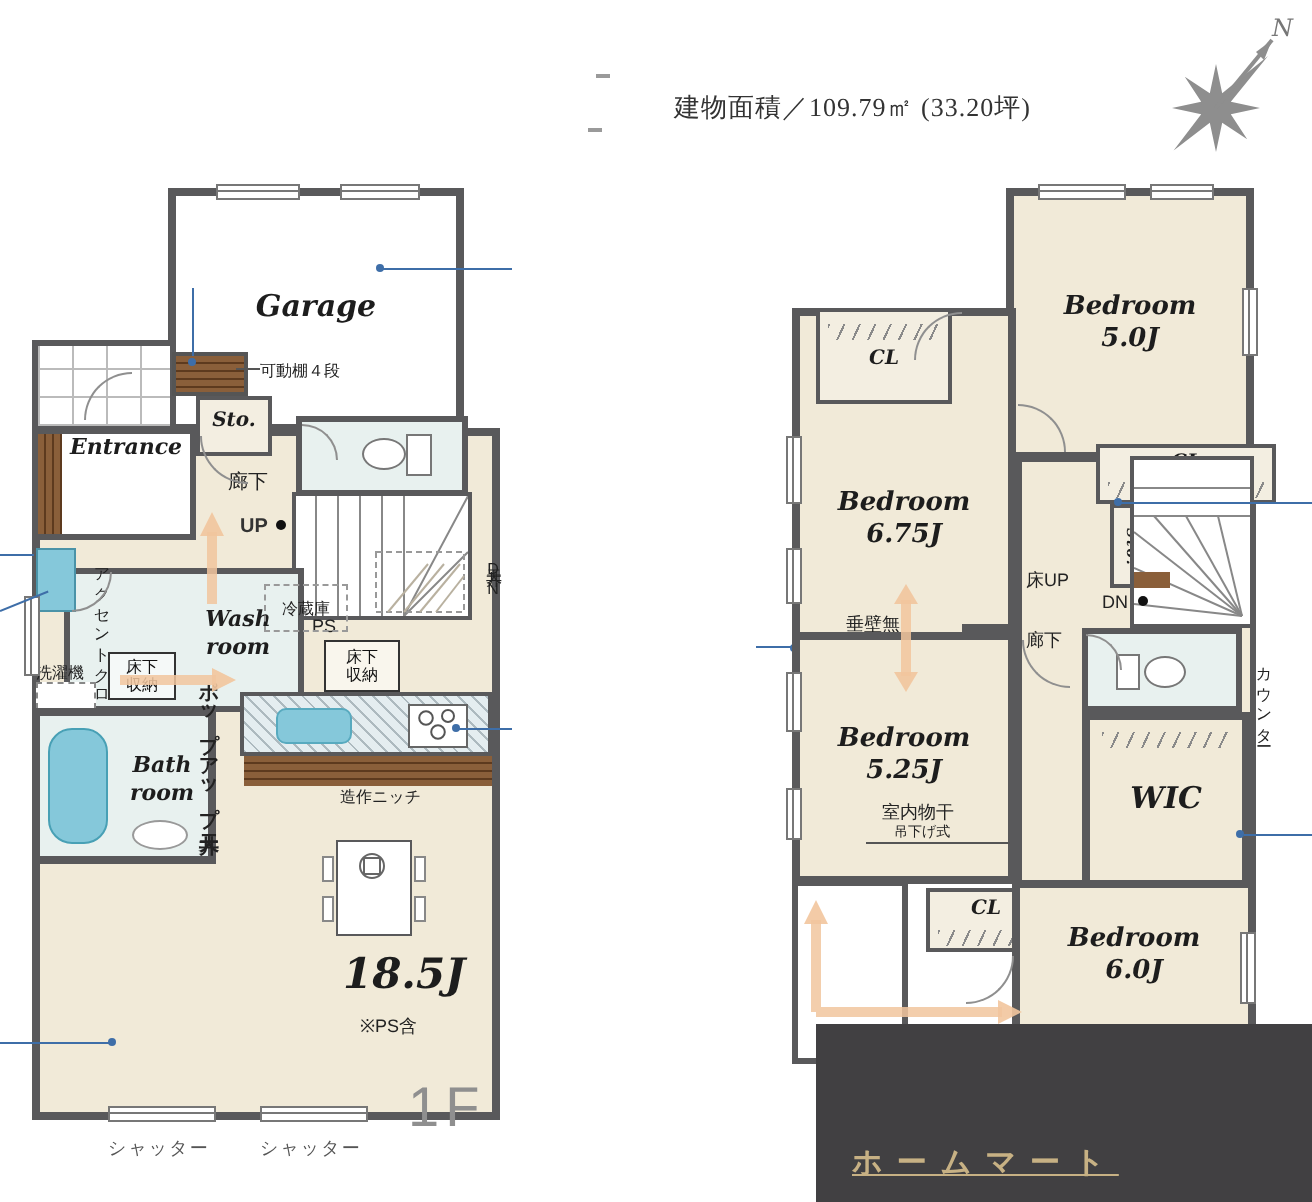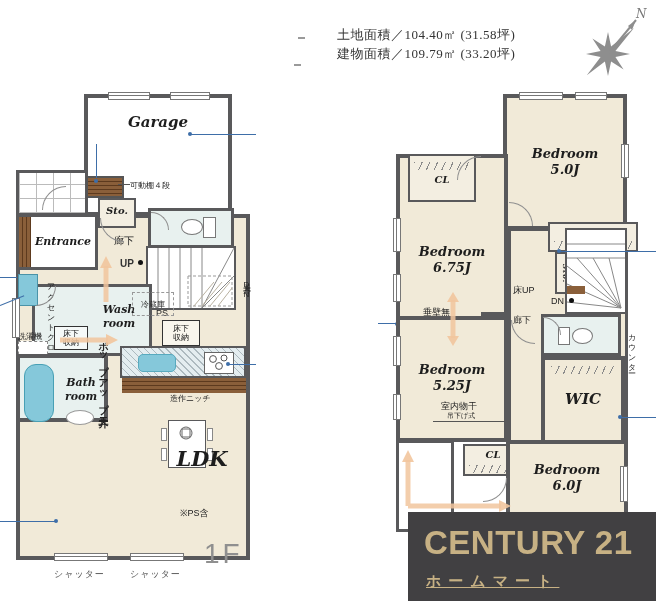--- a/index.html
+++ b/index.html
@@ -43,38 +43,37 @@
   #logo .company{position:absolute;left:18px;top:60px;font:bold 15px "Liberation Sans",sans-serif;
                color:var(--logo-gold,#c7b184);letter-spacing:7px;text-decoration:underline;}
   .leaderline{z-index:40;}
   svg{display:block;}
 </style>
 </head>
 <body>
 
 <div id="canvas">
 
-  <div class="hline" style="left:337px;top:26px;">土地面積／104.40㎡ (31.58坪)</div>
   <div class="hline" style="left:337px;top:45px;">建物面積／109.79㎡ (33.20坪)</div>
   <div class="dash" style="left:298px;top:37px;width:7px;height:2px;"></div>
   <div class="dash" style="left:294px;top:64px;width:7px;height:2px;"></div>
 
   <div class="abs" style="left:572px;top:6px;width:80px;height:88px;">
     <svg width="80" height="88" viewBox="0 0 80 88">
       <polygon fill="#8e8e8e" points="58,48 43.4,44.9 62,22 39.1,40.6 36,26 32.9,40.6 20.4,32.4 28.6,44.9 14,48 28.6,51.1 14.8,69.2 32.9,55.4 36,70 39.1,55.4 51.6,63.6 43.4,51.1"></polygon>
       <line x1="36" y1="48" x2="64" y2="14" stroke="#8e8e8e" stroke-width="2"></line>
       <polygon fill="#8e8e8e" points="64,14 56,20 60,24"></polygon>
       <text x="64" y="12" font-size="12" font-style="italic" font-family="'DejaVu Serif',serif" fill="#777">N</text>
     </svg>
   </div>
 
   <div class="abs" style="left:12px;top:88px;width:244px;height:500px;">
 
     <div class="wroom" style="left:72px;top:6px;width:148px;height:122px;">
-      <div class="rname" style="margin-top:15px;font-size:15px;">Garage</div>
+      <div class="rname" style="margin-top:46px;font-size:15px;">Garage</div>
     </div>
     <div class="winh" style="left:96px;top:4px;width:42px;"></div>
     <div class="winh" style="left:158px;top:4px;width:40px;"></div>
 
     <div class="wroom" style="left:4px;top:82px;width:72px;height:46px;border-width:3px;
          background-image:repeating-linear-gradient(0deg,#bbb 0 1px,transparent 1px 14px),
                           repeating-linear-gradient(90deg,#bbb 0 1px,transparent 1px 17px);"></div>
 
     <div class="room" style="left:4px;top:126px;width:234px;height:346px;"></div>
 
@@ -82,21 +81,21 @@
     <div class="croom" style="left:74px;top:110px;width:38px;height:30px;">
       <div class="rname" style="font-size:10px;margin-top:5px;">Sto.</div>
     </div>
     <div class="jlabel" style="left:118px;top:92px;font-size:8px;">可動棚４段</div>
     <div class="abs" style="left:106px;top:96px;width:12px;height:1px;background:#555;"></div>
     <div class="bline leaderline" style="left:84px;top:56px;width:1px;height:34px;"></div>
     <div class="bdot" style="left:82px;top:91px;"></div>
 
     <div class="wroom" style="left:4px;top:126px;width:82px;height:56px;border-width:3px;">
       <div class="abs woodv" style="left:0px;top:0px;width:12px;height:50px;"></div>
-      <div class="rname" style="font-size:11px;margin-top:18px;margin-left:12px;">Entrance</div>
+      <div class="rname" style="font-size:11px;margin-left:12px;">Entrance</div>
     </div>
 
     <div class="jlabel" style="left:102px;top:146px;font-size:10px;">廊下</div>
     <div class="jlabel" style="left:108px;top:170px;font-size:10px;font-weight:bold;color:#333;">UP</div>
     <div class="dot" style="left:126px;top:172px;"></div>
 
     <div class="broom" style="left:136px;top:120px;width:86px;height:40px;">
       <div class="abs" style="left:52px;top:6px;width:13px;height:21px;background:#fff;border:1px solid #777;"></div>
       <div class="abs" style="left:30px;top:8px;width:22px;height:16px;background:#fff;border:1px solid #777;border-radius:50%;"></div>
     </div>
@@ -125,21 +124,21 @@
       <div class="rname" style="position:absolute;left:60px;top:16px;width:48px;font-size:11px;">Wash room</div>
     </div>
     <div class="abs fixture" style="left:6px;top:186px;width:20px;height:32px;border:1px solid #4a93a8;"></div>
     <div class="jlabel vtext" style="left:32px;top:190px;font-size:8px;height:84px;">アクセントクロス</div>
     <div class="boxlab" style="left:42px;top:238px;width:34px;height:24px;">
         <span>床下収納</span>
       </div>
     <div class="jlabel" style="left:6px;top:243px;font-size:8px;">洗濯機</div>
     <div class="abs" style="left:6px;top:253px;width:30px;height:24px;border:1px dashed #888;background:#fff;"></div>
 
-    <div class="broom" style="left:4px;top:266px;width:92px;height:68px;border-width:4px;">
+    <div class="broom" style="left:4px;top:266px;width:92px;height:78px;border-width:4px;">
       <div class="rname" style="position:absolute;left:38px;top:18px;width:46px;font-size:11px;">Bath room</div>
       <div class="abs fixture" style="left:4px;top:6px;width:30px;height:58px;border:1.5px solid #48a0b5;border-radius:12px;"></div>
       <div class="abs" style="left:46px;top:52px;width:28px;height:15px;background:#fff;border:1px solid #999;border-radius:50%;"></div>
     </div>
 
     <div class="jlabel vtext" style="left:84px;top:246px;font-size:10px;font-weight:bold;height:116px;">ポップアップ天井</div>
     <div class="jlabel" style="left:120px;top:220px;padding-left:24px;">PS</div>
     <div class="abs" style="left:120px;top:204px;width:42px;height:24px;border:1.5px dashed #999;display:flex;align-items:center;justify-content:center;font-size:8px;color:#222;">
         <span>冷蔵庫</span>
       </div>
@@ -164,21 +163,21 @@
       <svg width="35" height="45" viewBox="0 0 35 45">
           <circle cx="17" cy="12" r="6" fill="none" stroke="#666"></circle>
           <rect x="13" y="8" width="8" height="8" fill="none" stroke="#666"></rect>
         </svg>
     </div>
     <div class="abs" style="left:149px;top:340px;width:6px;height:13px;border:1px solid #888;background:#fff;"></div>
     <div class="abs" style="left:149px;top:360px;width:6px;height:13px;border:1px solid #888;background:#fff;"></div>
     <div class="abs" style="left:195px;top:340px;width:6px;height:13px;border:1px solid #888;background:#fff;"></div>
     <div class="abs" style="left:195px;top:360px;width:6px;height:13px;border:1px solid #888;background:#fff;"></div>
 
-    <div class="rname" style="position:absolute;left:150px;top:358px;width:80px;font-size:21px;">LDK</div>
+    <div class="rname" style="position:absolute;left:150px;top:386px;width:80px;font-size:21px;">18.5J</div>
     <div class="jlabel" style="left:168px;top:418px;font-size:9px;">※PS含</div>
 
     <div class="winh" style="left:42px;top:465px;width:54px;"></div>
     <div class="winh" style="left:118px;top:465px;width:54px;"></div>
     <div class="jlabel" style="left:42px;top:480px;font-size:9px;color:#555;letter-spacing:1px;">シャッター</div>
     <div class="jlabel" style="left:118px;top:480px;font-size:9px;color:#555;letter-spacing:1px;">シャッター</div>
     <div class="winv" style="left:0px;top:210px;height:40px;"></div>
 
     <div class="abs" style="left:192px;top:450px;font-size:28px;color:#8f8f8f;letter-spacing:3px;">1F</div>
 
@@ -320,17 +319,16 @@
   <div class="bline leaderline" style="left:0;top:305px;width:26px;height:1px;transform:rotate(-22deg);transform-origin:left center;"></div>
   <div class="bline leaderline" style="left:0;top:521px;width:56px;height:1px;"></div>
   <div class="bdot" style="left:54px;top:519px;"></div>
   <div class="bline leaderline" style="left:378px;top:323px;width:18px;height:1px;"></div>
   <div class="bline leaderline" style="left:560px;top:251px;width:96px;height:1px;"></div>
   <div class="bdot" style="left:557px;top:249px;"></div>
   <div class="bline leaderline" style="left:622px;top:417px;width:34px;height:1px;"></div>
   <div class="bdot" style="left:618px;top:415px;"></div>
 
   <div id="logo">
-    <div class="brand">CENTURY 21</div>
     <div class="company">ホームマート</div>
   </div>
 
 </div>
 
 </body></html>

